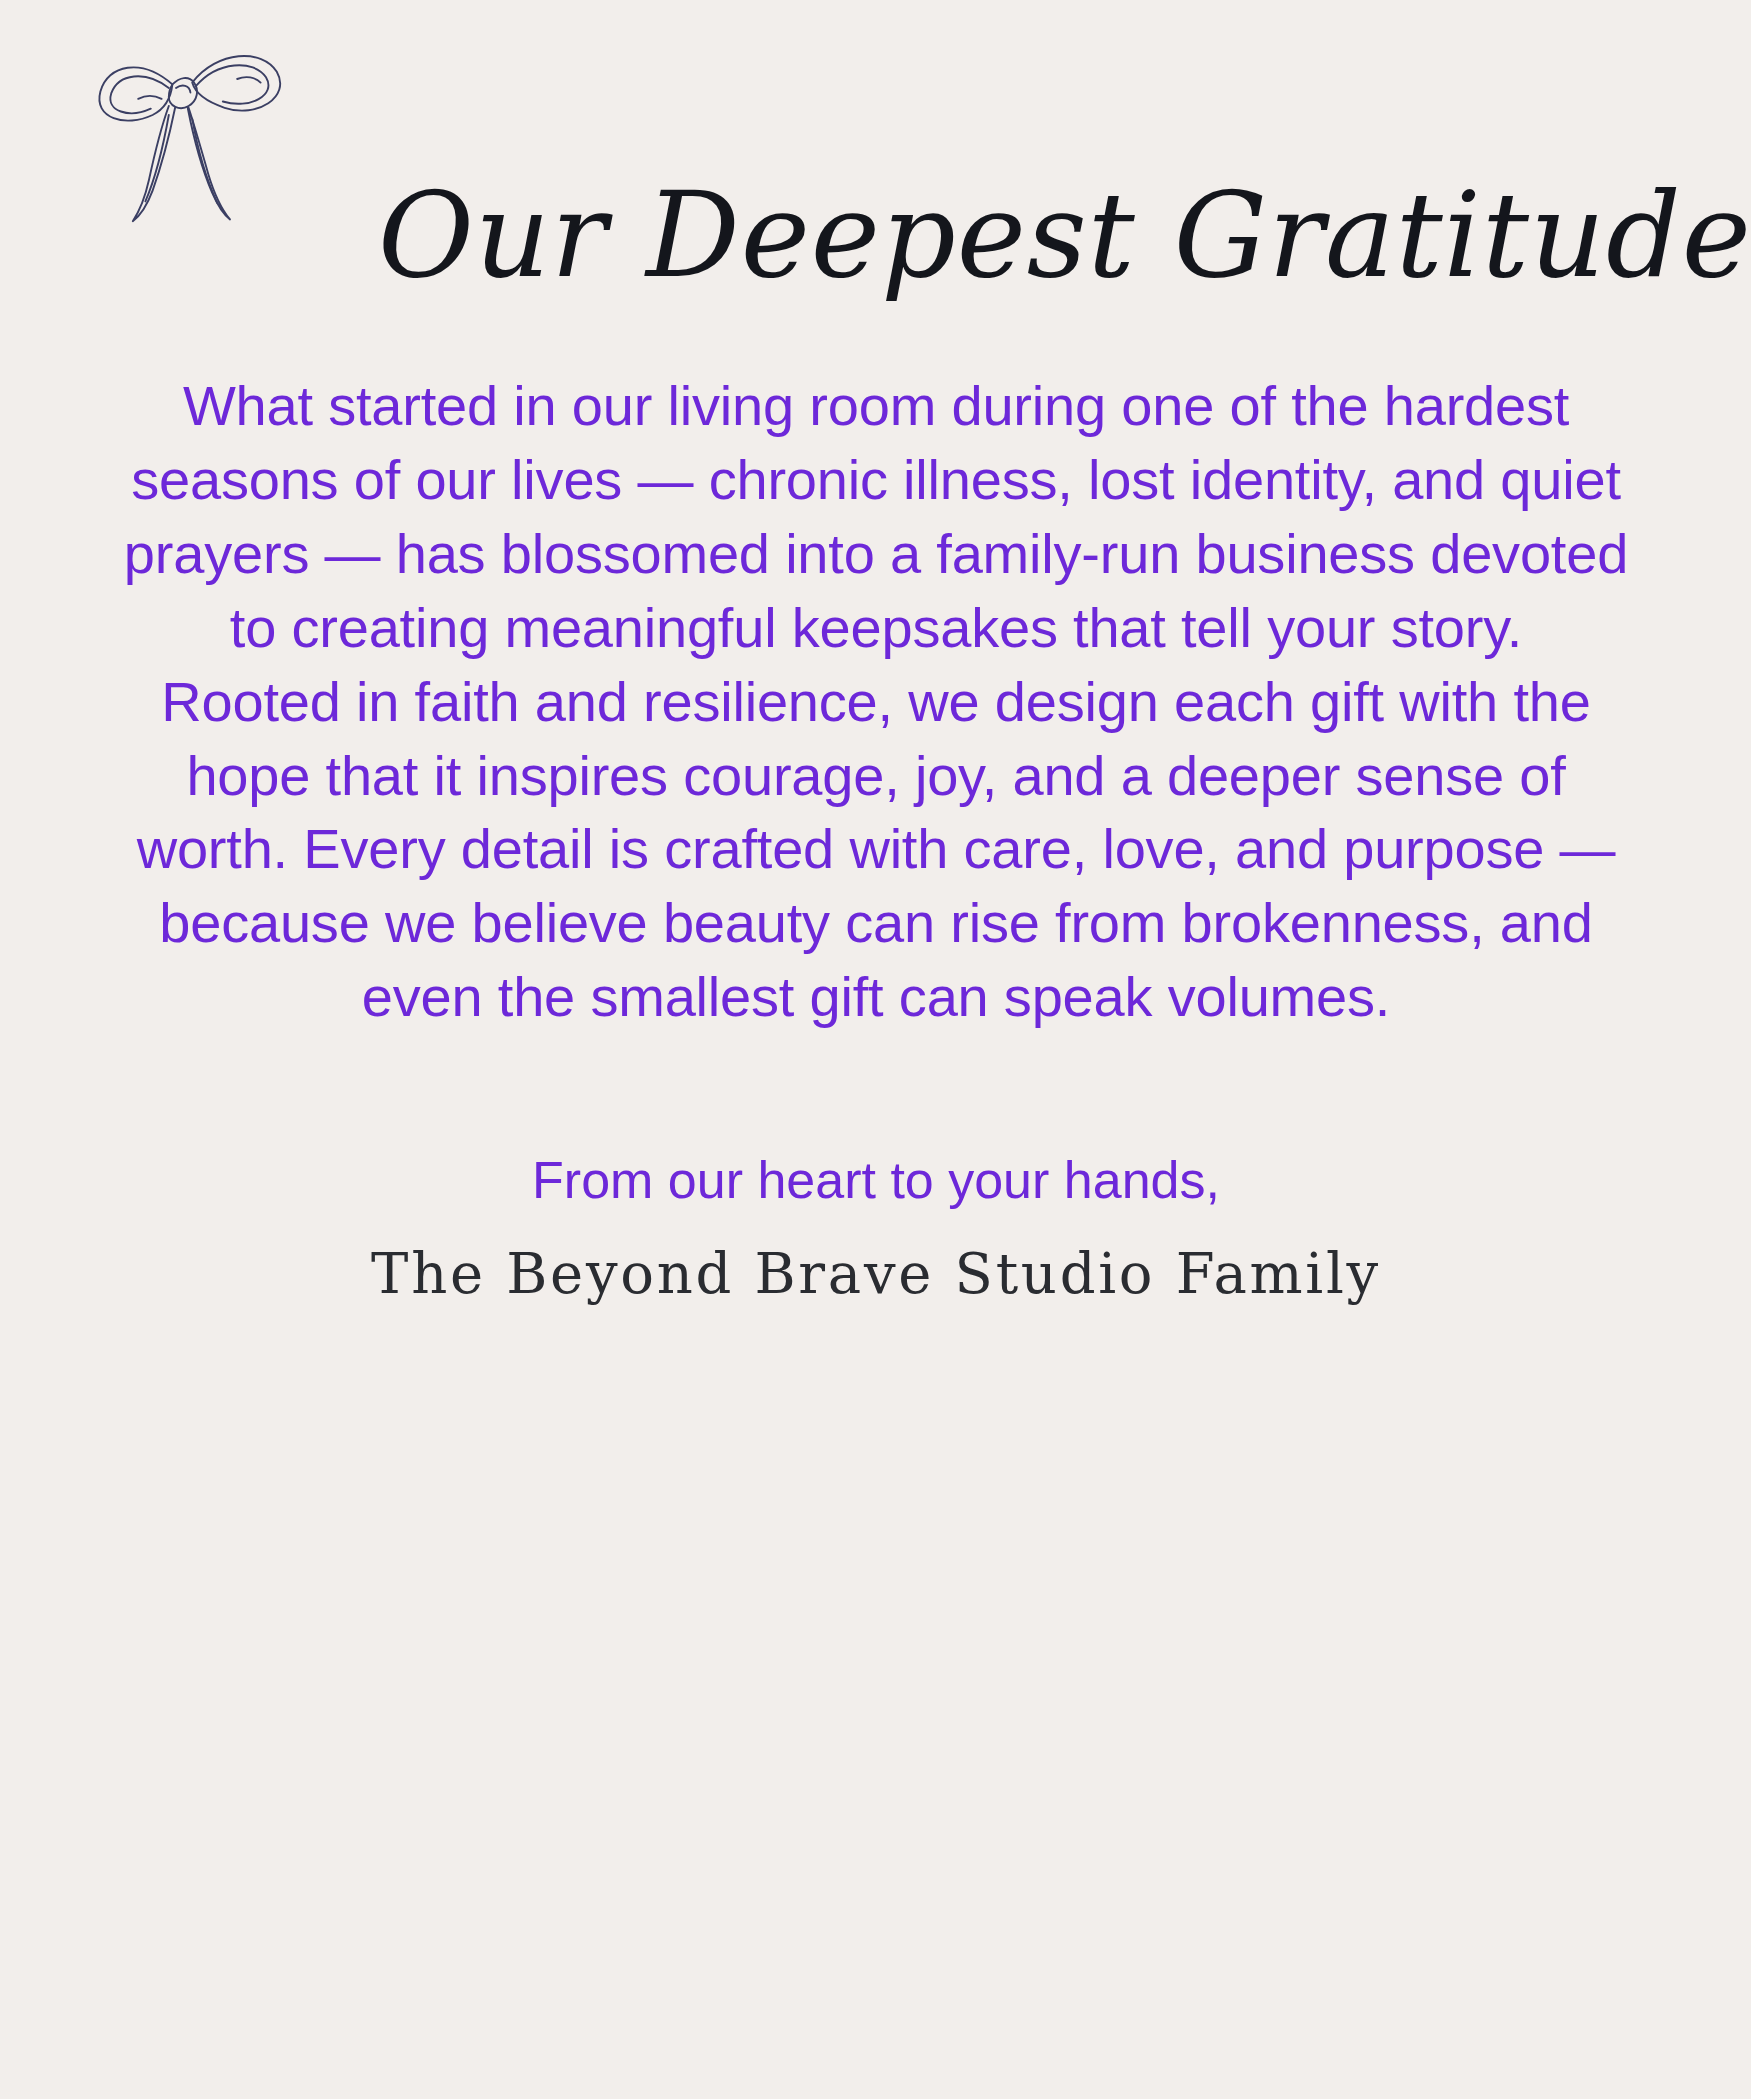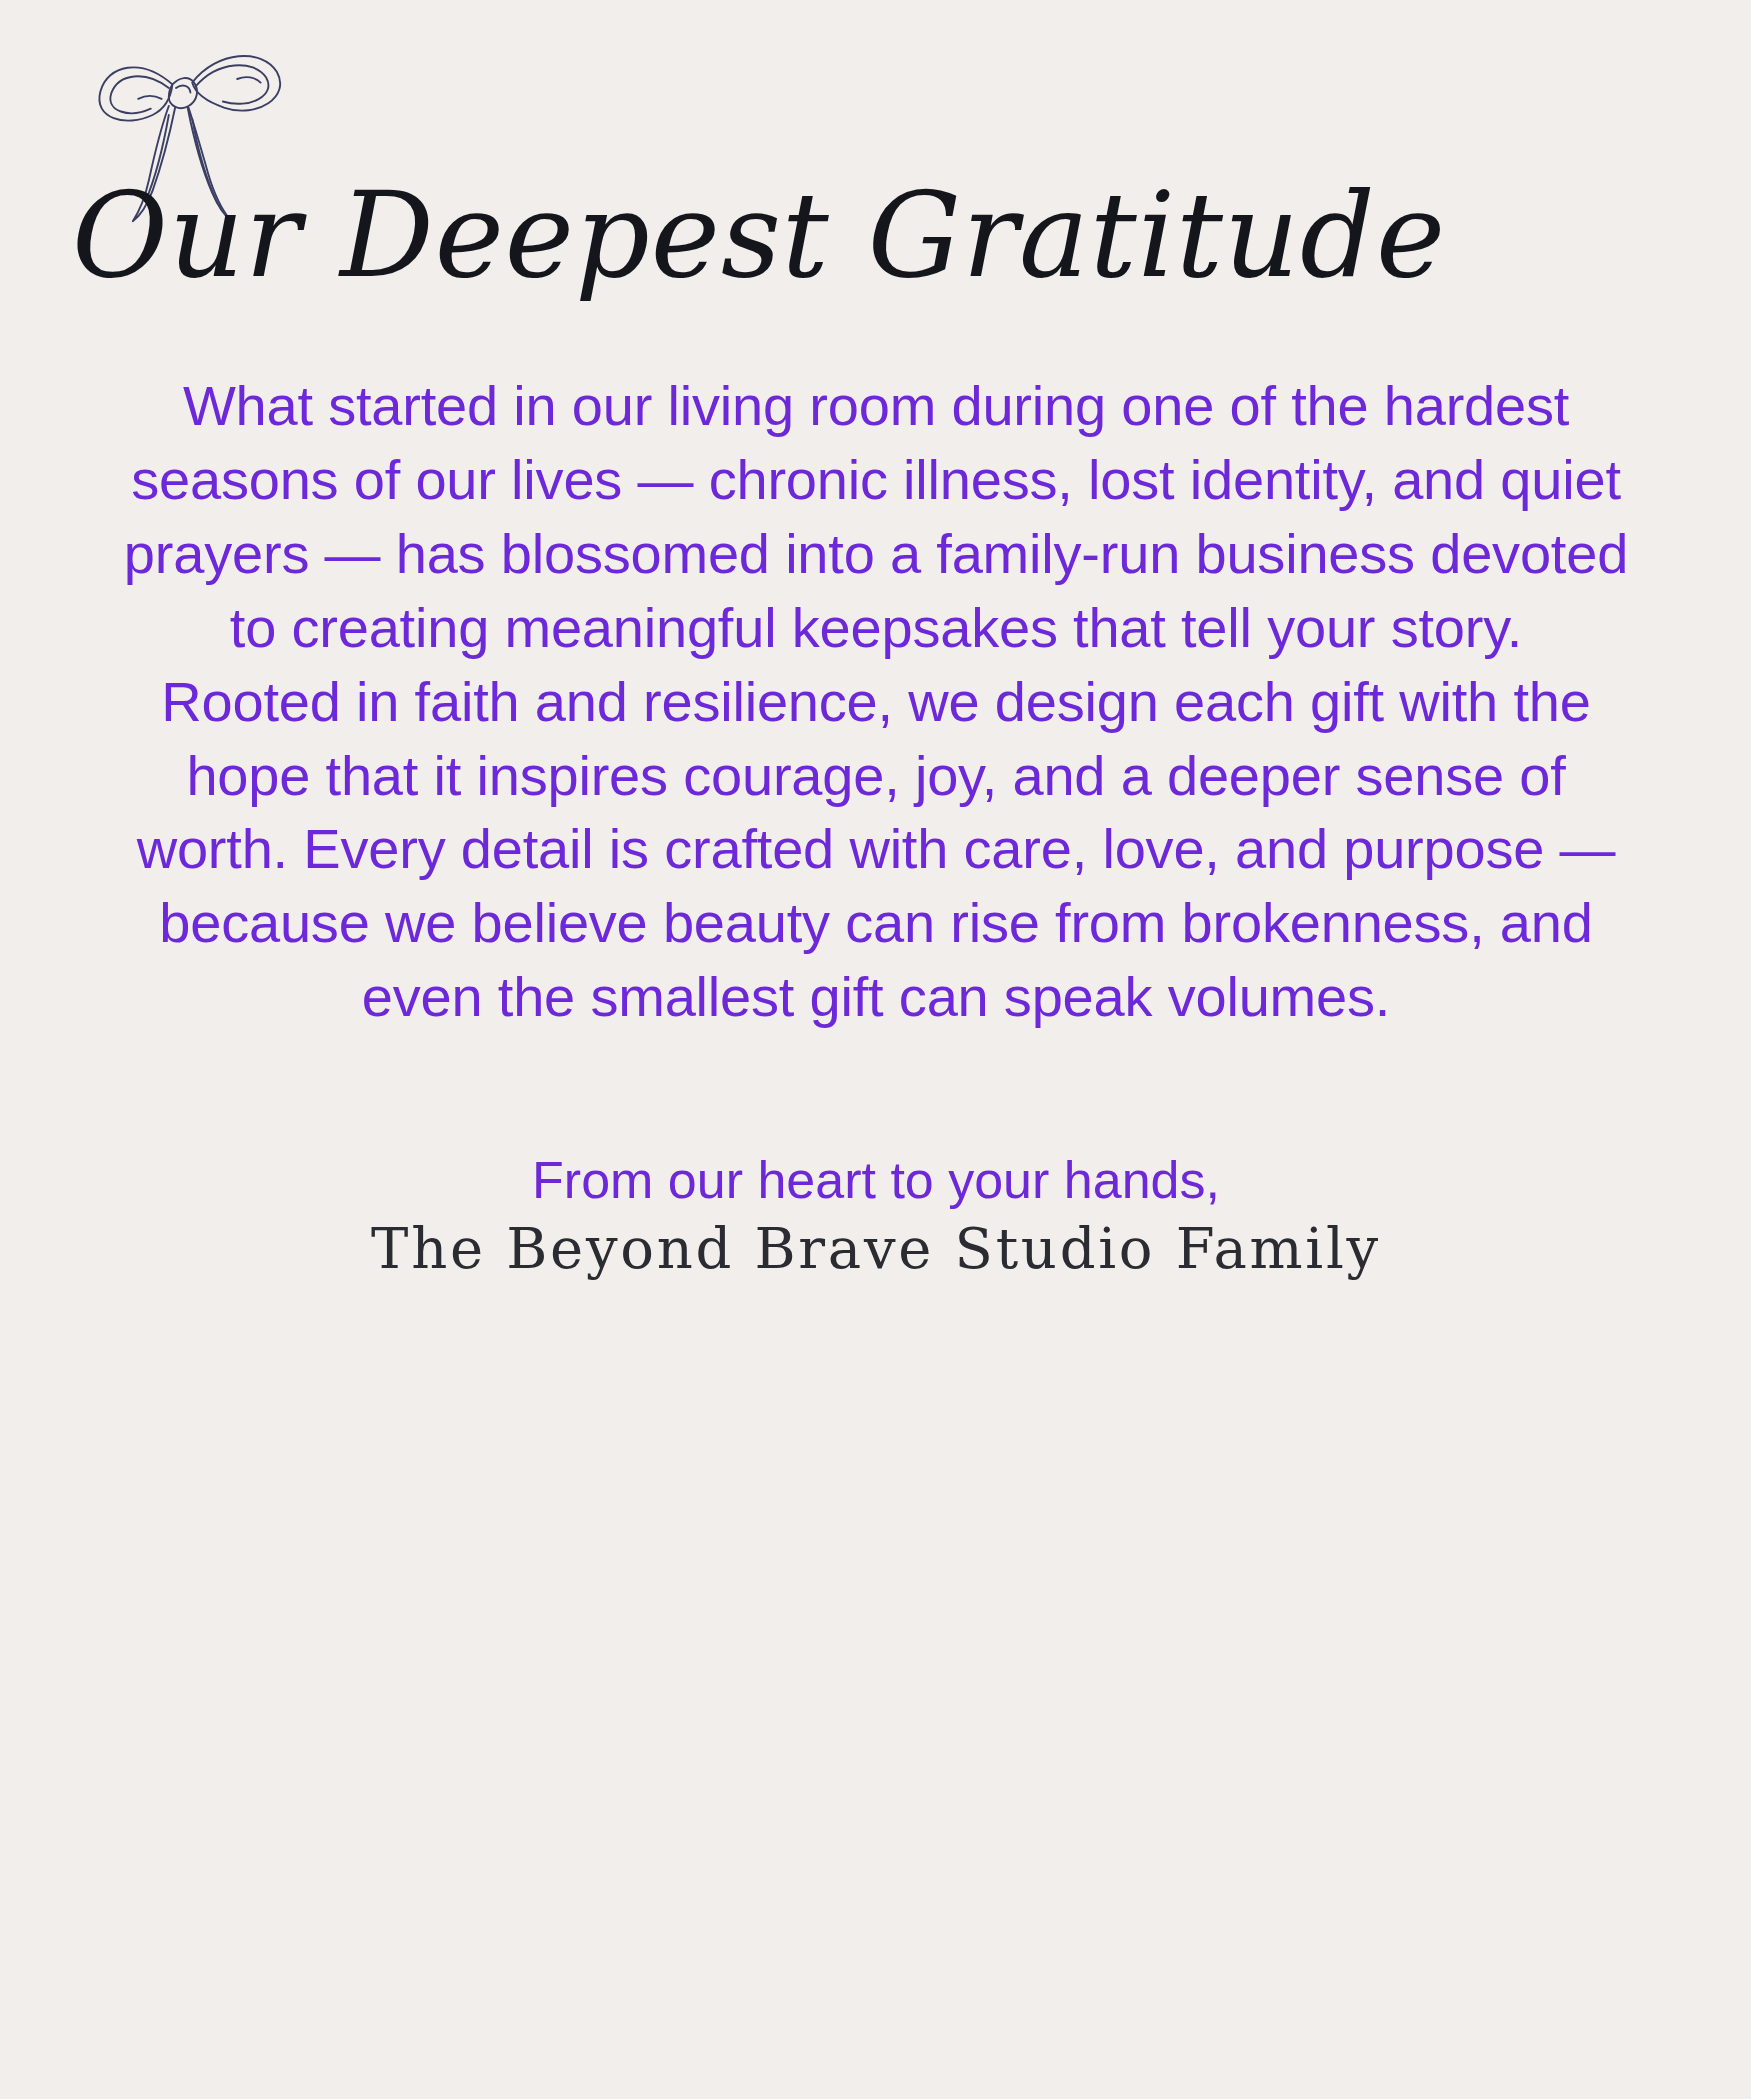--- a/index.html
+++ b/index.html
@@ -36,21 +36,21 @@
     width: 100%;
     height: 100%;
   }
 
   
   .title {
     position: absolute;
     left: 0;
     top: 99px;
     width: 1752px;
-    text-align: left;
+    text-align: right;
     font-family: "DejaVu Serif", serif;
     font-style: italic;
     font-weight: 400;
     font-size: 117px;
     line-height: 1.0;
     color: #14161c;
     letter-spacing: 0.9px;
     padding-left: 72px;
     box-sizing: border-box;
     white-space: nowrap;
@@ -83,21 +83,21 @@
     margin-top: 113px;
   }
   .sign-off .sign-line {
     font-family: "Liberation Sans", sans-serif;
     font-weight: 300;
     font-size: 52px;
     line-height: 1.30;
     color: #6d28d9;
   }
   .signature-name {
-    margin-top: 0;
+    margin-top: 25px;
     font-family: "DejaVu Serif", serif;
     font-weight: 400;
     font-size: 56px;
     line-height: 1.2;
     letter-spacing: 2.7px;
     color: #2a2c31;
   }
 </style>
 </head>
 <body>

